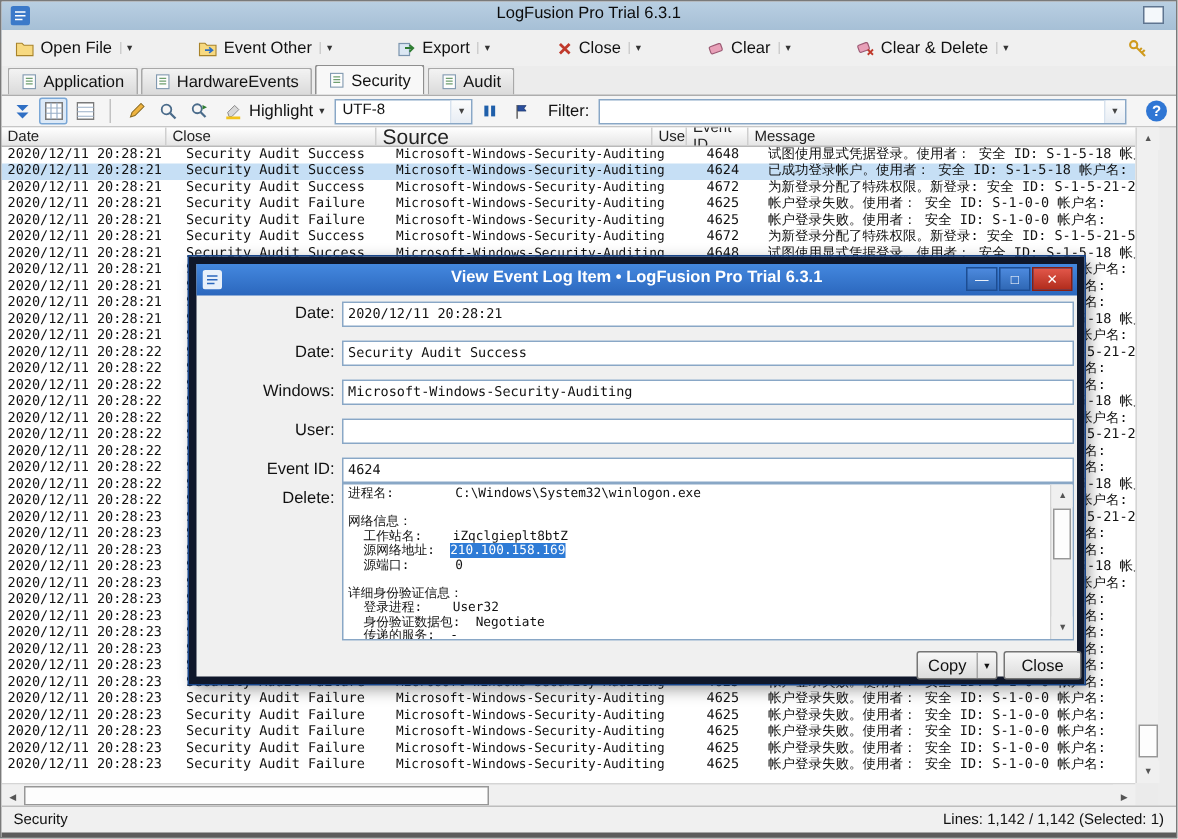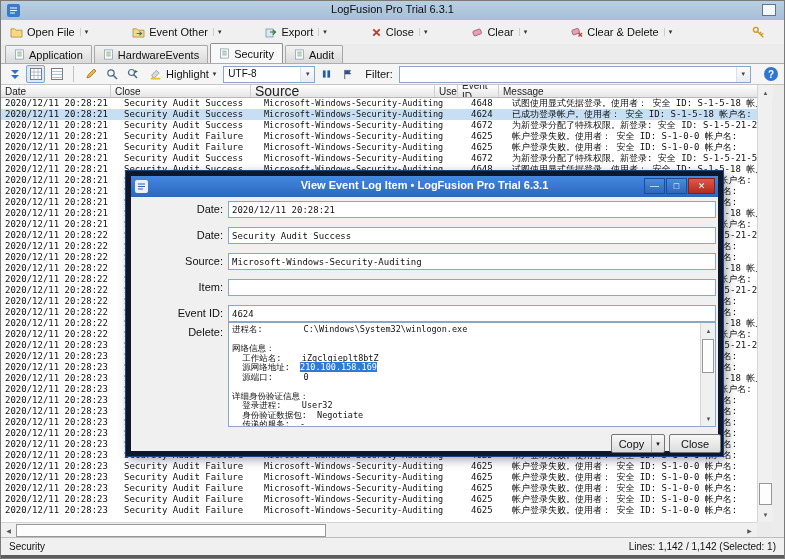--- a/index.html
+++ b/index.html
@@ -612,23 +612,23 @@
         <div class="dlg-ctl">—</div>
         <div class="dlg-ctl">□</div>
         <div class="dlg-ctl close">✕</div>
       </div>
     </div>
     <div class="dlg-body">
       <div class="dlg-label" style="top:6px">Date:</div>
       <input class="dlg-input" style="top: 4px;" readonly="" value="2020/12/11 20:28:21">
       <div class="dlg-label" style="top:32px">Date:</div>
       <input class="dlg-input" style="top: 30px;" readonly="" value="Security Audit Success">
-      <div class="dlg-label" style="top:58px">Source:</div>
+      <div class="dlg-label" style="top:58px">Windows:</div>
       <input class="dlg-input" style="top: 56px;" readonly="" value="Microsoft-Windows-Security-Auditing">
-      <div class="dlg-label" style="top:84px">Item:</div>
+      <div class="dlg-label" style="top:84px">User:</div>
       <input class="dlg-input" style="top: 82px;" readonly="" value="">
       <div class="dlg-label" style="top:110px">Event ID:</div>
       <input class="dlg-input" style="top: 108px;" readonly="" value="4624">
       <div class="dlg-label" style="top:129px">Delete:</div>
       <div class="msg-box">
         <pre><span>进程名:        C:\Windows\System32\winlogon.exe
 
 网络信息：
   工作站名:    iZqclgieplt8btZ
   源网络地址:  </span><span class="msg-ip">210.100.158.169</span><span>

